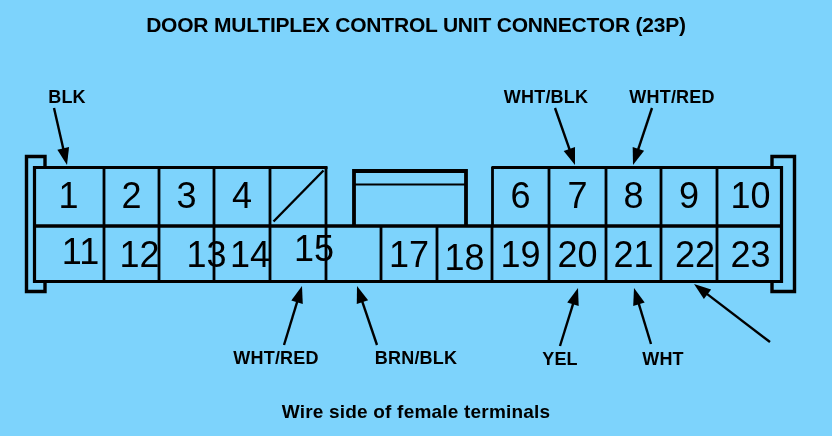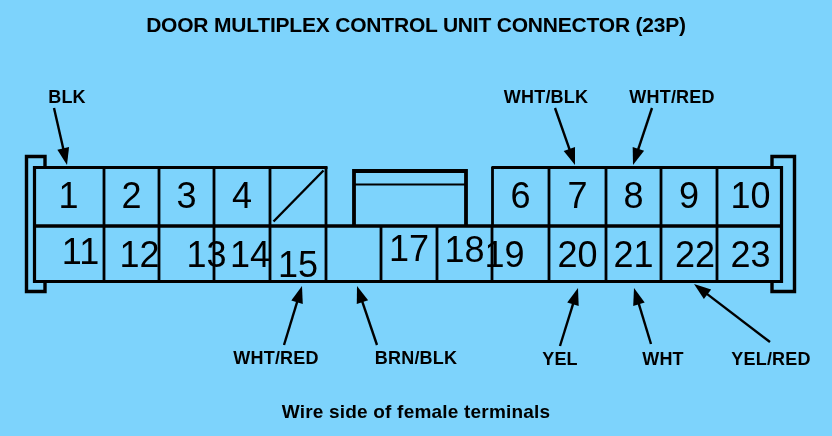--- a/index.html
+++ b/index.html
@@ -98,38 +98,37 @@
   </svg>
 
   <div class="wire-label" style="left:67px;top:87px">BLK</div>
   <div class="wire-label" style="left:546px;top:87px">WHT/BLK</div>
   <div class="wire-label" style="left:672px;top:87px">WHT/RED</div>
 
   <div class="wire-label" style="left:276px;top:348px">WHT/RED</div>
   <div class="wire-label" style="left:416px;top:348px">BRN/BLK</div>
   <div class="wire-label" style="left:560px;top:349px">YEL</div>
   <div class="wire-label" style="left:663px;top:349px">WHT</div>
-  <div class="wire-label" style="left:771px;top:349px">YEL/RED</div>
 
   <div class="caption">Wire side of female terminals</div>
 
 <div class="pin" style="left: 33px; width: 71px; top: 166px; height: 60px; color: rgb(0, 0, 0);">1</div>
     <div class="pin" style="left: 104px; width: 55px; top: 166px; height: 60px; color: rgb(0, 0, 0);">2</div>
     <div class="pin" style="left: 159px; width: 55px; top: 166px; height: 60px; color: rgb(0, 0, 0);">3</div>
     <div class="pin" style="left: 214px; width: 56px; top: 166px; height: 60px; color: rgb(0, 0, 0);">4</div>
     <div class="pin" style="left: 492px; width: 57px; top: 166px; height: 60px; color: rgb(0, 0, 0);">6</div>
     <div class="pin" style="left: 549px; width: 57px; top: 166px; height: 60px; color: rgb(0, 0, 0);">7</div>
     <div class="pin" style="left: 606px; width: 55px; top: 166px; height: 60px; color: rgb(0, 0, 0);">8</div>
     <div class="pin" style="left: 661px; width: 56px; top: 166px; height: 60px; color: rgb(0, 0, 0);">9</div>
     <div class="pin" style="left: 717px; width: 67px; top: 166px; height: 60px; color: rgb(0, 0, 0);">10</div>
     <div class="pin" style="left: 33px; width: 71px; top: 226px; height: 51px; color: rgb(0, 0, 0); margin-left: 12px;">11</div>
     <div class="pin" style="left: 104px; width: 55px; top: 226px; height: 57px; color: rgb(0, 0, 0); margin-left: 8px;">12</div>
     <div class="pin" style="left: 159px; width: 55px; top: 226px; height: 57px; color: rgb(0, 0, 0); margin-left: 20px;">13</div>
     <div class="pin" style="left: 214px; width: 72px; top: 226px; height: 57px; color: rgb(0, 0, 0);">14</div>
-    <div class="pin" style="left: 270px; width: 56px; top: 236px; height: 57px; color: rgb(0, 0, 0);">15</div>
-    <div class="pin" style="left: 381px; width: 56px; top: 220px; height: 57px; color: rgb(0, 0, 0); border-radius: 11px;">17</div>
-    <div class="pin" style="left: 437px; width: 55px; top: 226px; height: 47px; color: rgb(0, 0, 0);">18</div>
-    <div class="pin" style="left: 476px; width: 57px; top: 226px; height: 57px; color: rgb(0, 0, 0);">19</div>
+    <div class="pin" style="left: 270px; width: 56px; top: 220px; height: 57px; color: rgb(0, 0, 0); padding-left: 16px;">15</div>
+    <div class="pin" style="left: 381px; width: 56px; top: 226px; height: 57px; color: rgb(0, 0, 0); border-radius: 11px;">17</div>
+    <div class="pin" style="left: 437px; width: 55px; top: 234px; height: 47px; color: rgb(0, 0, 0);">18</div>
+    <div class="pin" style="left: 492px; width: 57px; top: 226px; height: 57px; color: rgb(0, 0, 0);">19</div>
     <div class="pin" style="left: 549px; width: 57px; top: 226px; height: 57px; color: rgb(0, 0, 0);">20</div>
     <div class="pin" style="left: 606px; width: 55px; top: 226px; height: 57px; color: rgb(0, 0, 0);">21</div>
     <div class="pin" style="left: 661px; width: 68px; top: 226px; height: 57px; color: rgb(0, 0, 0);">22</div>
     <div class="pin" style="left: 717px; width: 67px; top: 226px; height: 57px; color: rgb(0, 0, 0);">23</div>
   </div>
 
 </body></html>

